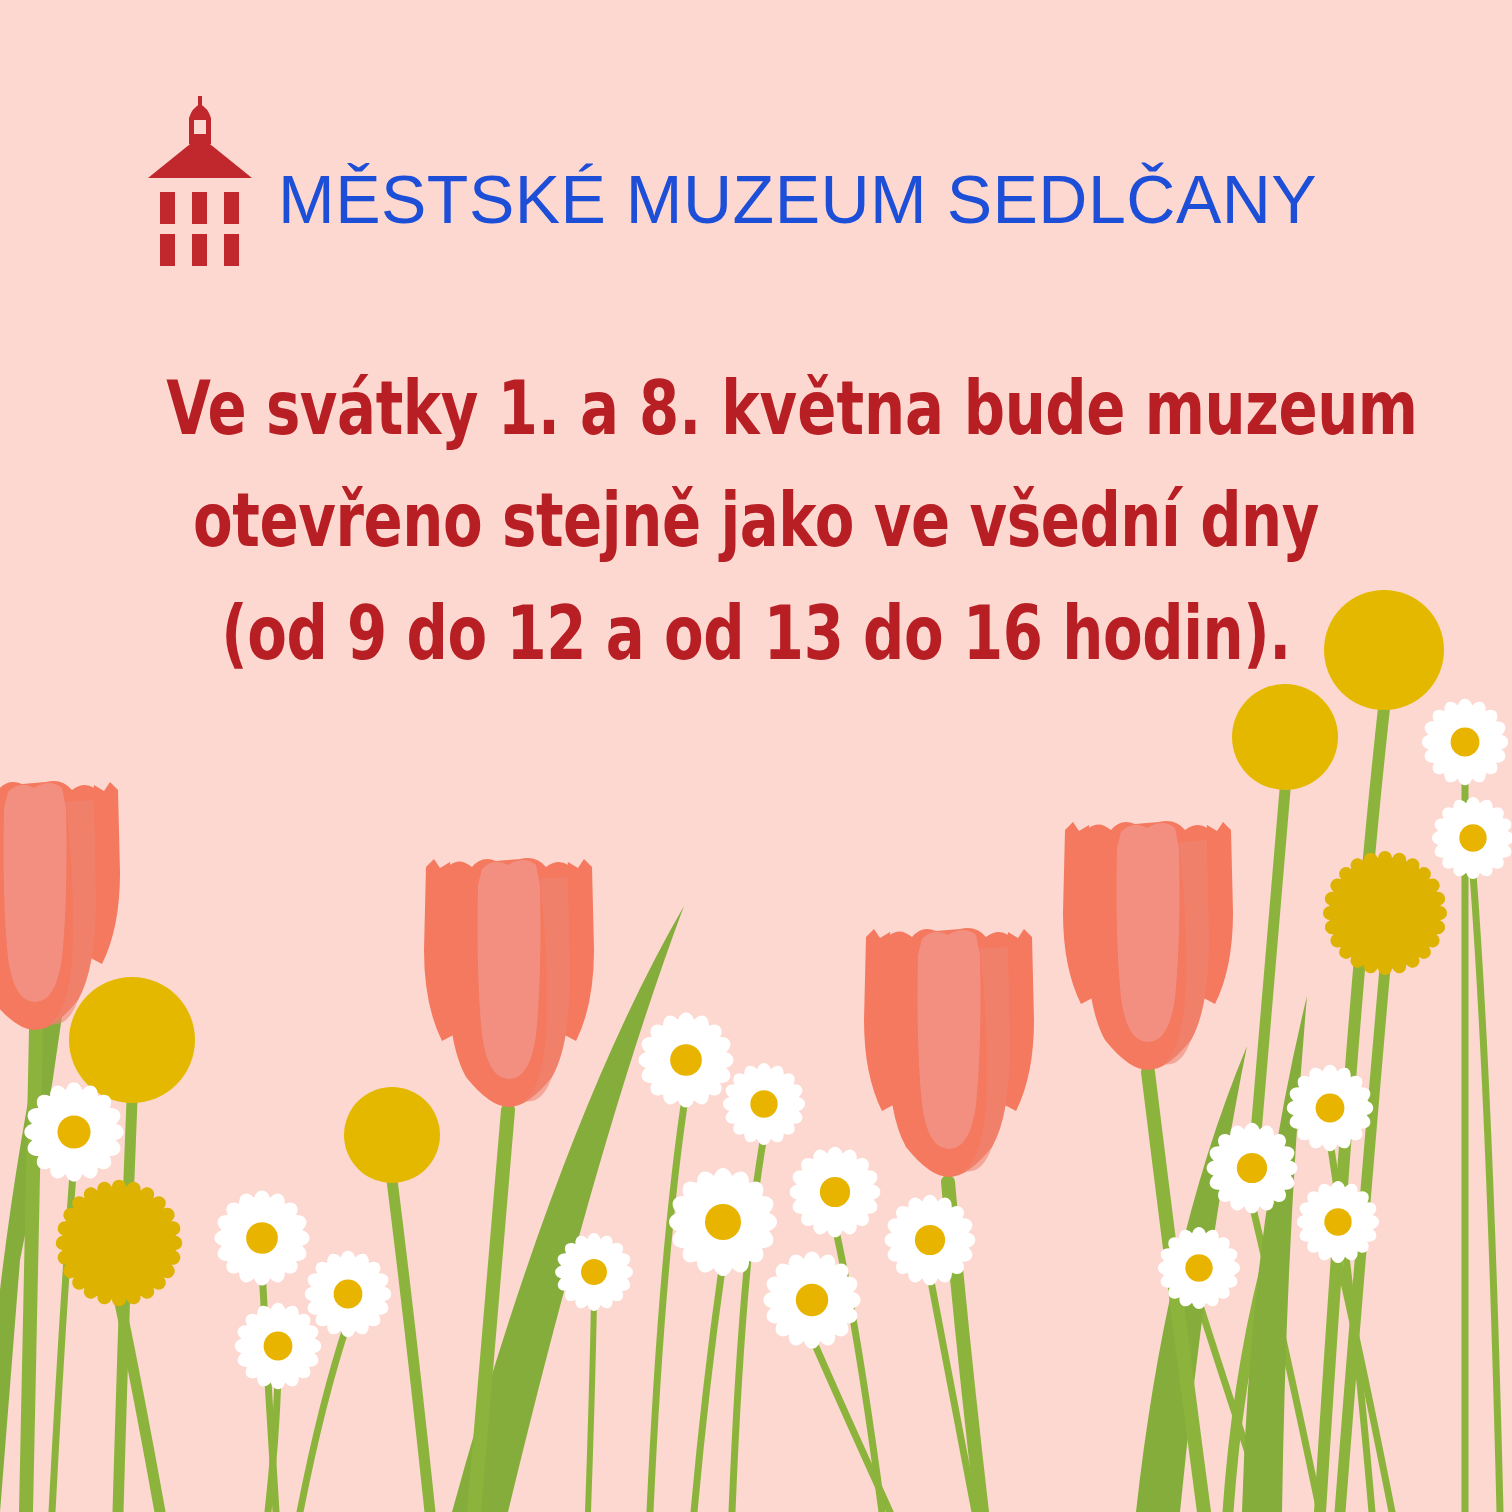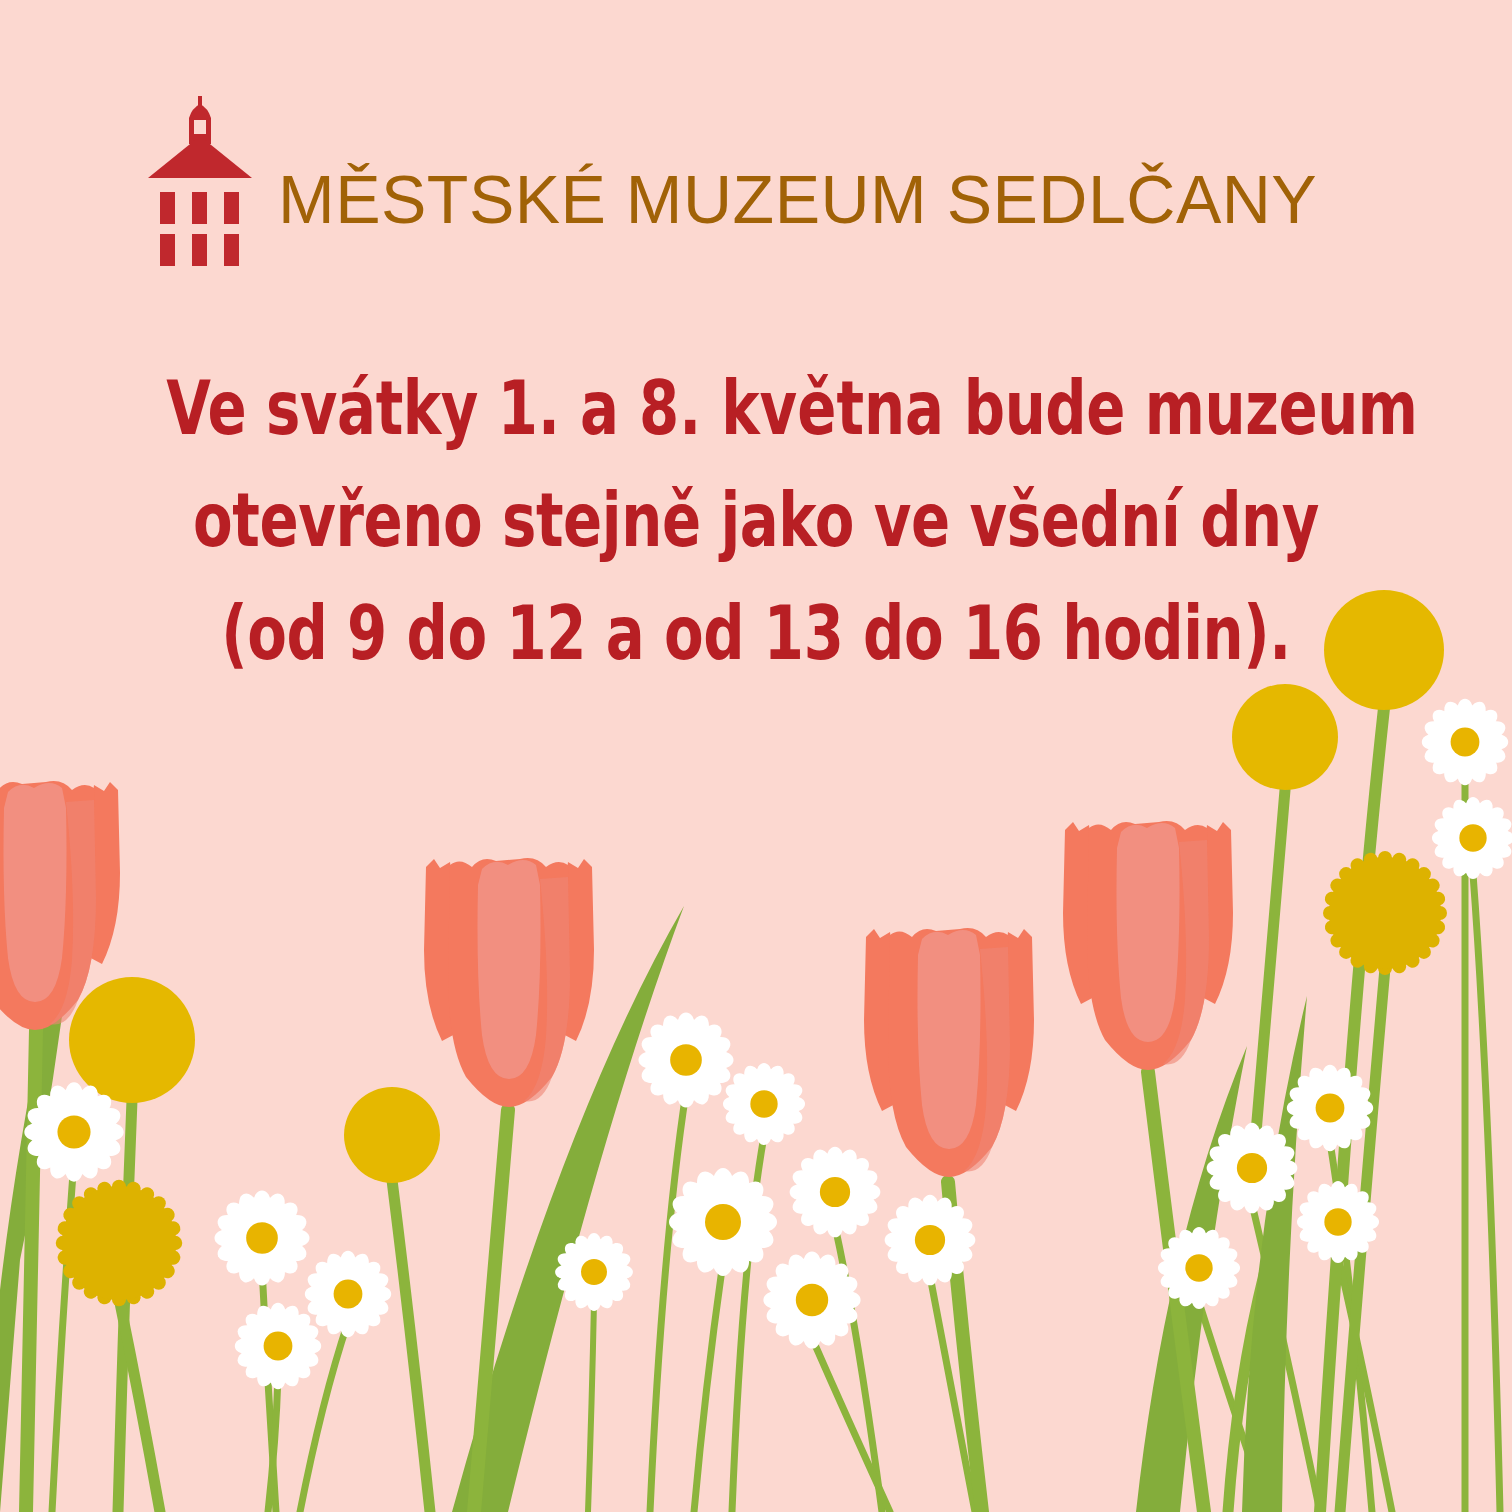--- a/index.html
+++ b/index.html
@@ -38,21 +38,21 @@
     display: flex;
     align-items: center;
     gap: 26px;
   }
   #logo-mark {
     width: 104px;
     height: 186px;
     flex: 0 0 auto;
   }
   #logo-text {
-    color: #a16207;
+    color: #1d4ed8;
     font-size: 68px;
     line-height: 1;
     letter-spacing: 0.5px;
     font-weight: 400;
     white-space: nowrap;
     margin-top: 20px;
   }
 
   
   #message {

